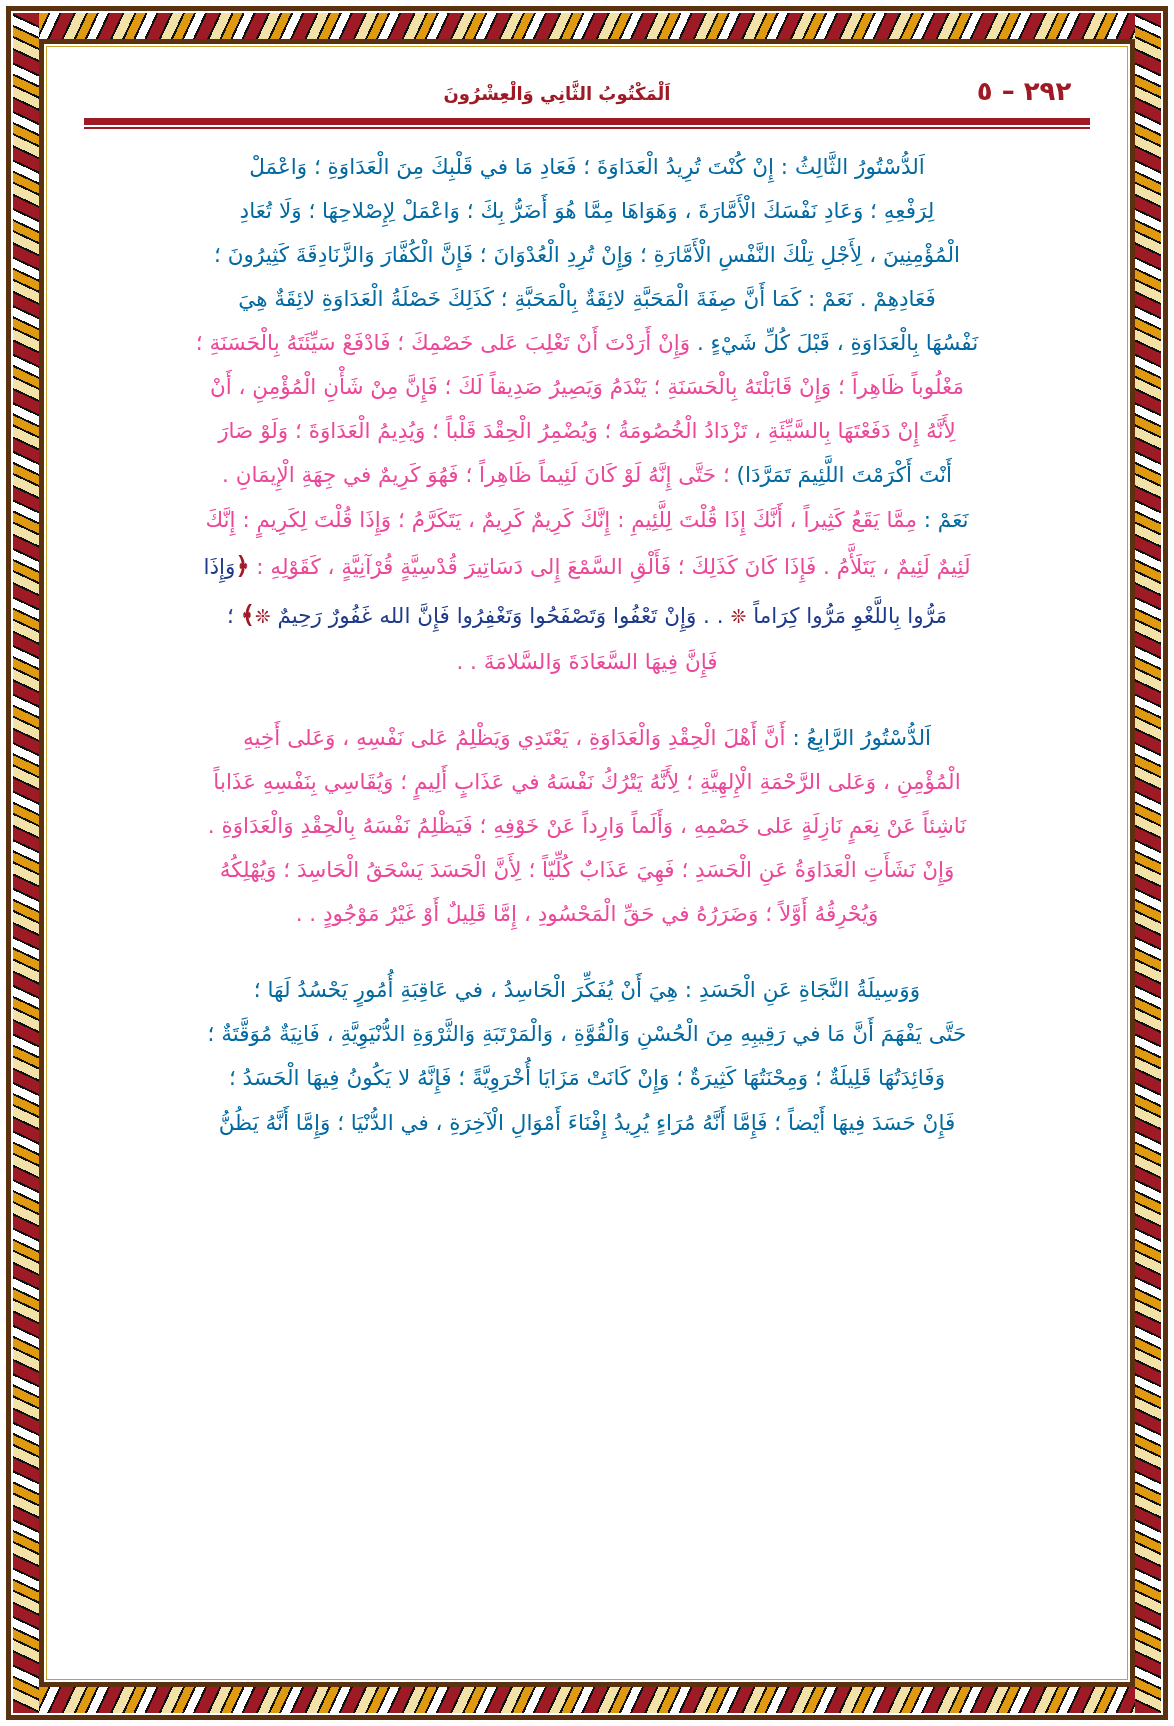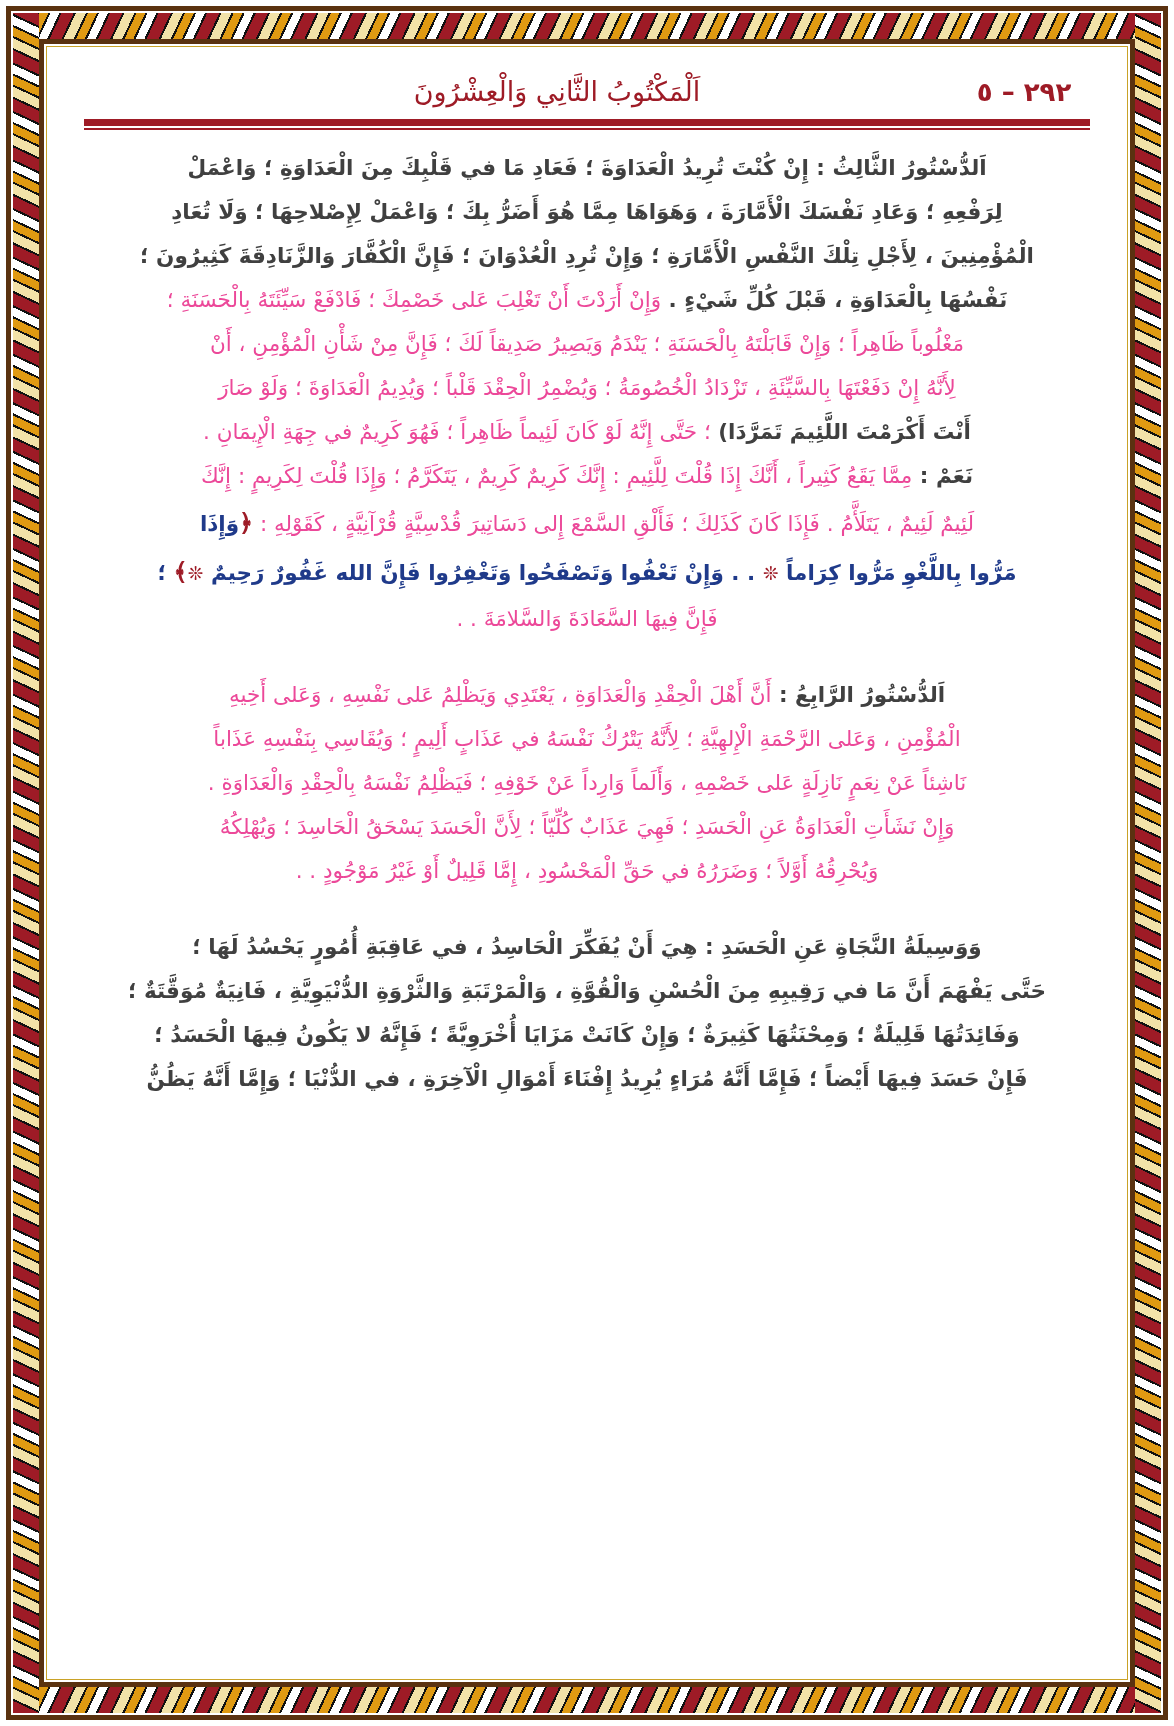--- a/index.html
+++ b/index.html
@@ -95,22 +95,22 @@
   
   .page-header {
     display: flex;
     flex-direction: row;
     align-items: baseline;
     justify-content: space-between;
     padding: 6px 16px 4px 16px;
     color: #9e1b26;
   }
   .header-title {
-    font-size: 27px;
-    font-weight: normal;
+    font-size: 18px;
+    font-weight: bold;
     color: #9e1b26;
     flex: 1;
     text-align: center;
     padding-left: 60px;
   }
   .header-pageno {
     font-size: 26px;
     font-weight: bold;
     color: #9e1b26;
     white-space: nowrap;
@@ -141,23 +141,23 @@
   .para {
     font-size: 21.5px;
     line-height: 2.05;
     color: #111111;
     margin: 0 0 6px 0;
     text-align: justify;
     text-justify: inter-word;
   }
   .para-spacer { height: 26px; }
 
-  .red   { color: #404040; font-weight: bold; }
+  .red   { color: #0369a1; font-weight: normal; }
   .black { color: #ec4899; }
-  .blue  { color: #1f3a8a; font-weight: bold; }
+  .blue  { color: #1f3a8a; font-weight: normal; }
   .ornament { color: #9e1b26; font-size: 19px; }
   .bracket { color: #9e1b26; font-weight: bold; font-size: 24px; }
   .last-line-center { text-align: center; }
 </style>
 </head>
 <body>
 
 <div class="page">
 
   <div class="border-outer"></div>
@@ -178,20 +178,21 @@
       <div class="header-title">اَلْمَكْتُوبُ الثَّانِي وَالْعِشْرُونَ</div>
     </div>
     <div class="header-rule"></div>
     <div class="header-rule-thin"></div>
 
     <div class="body" id="body-root">
         <div class="para">
           <div><span class="red">اَلدُّسْتُورُ الثَّالِثُ : إِنْ كُنْتَ تُرِيدُ الْعَدَاوَةَ ؛ فَعَادِ مَا في قَلْبِكَ مِنَ الْعَدَاوَةِ ؛ وَاعْمَلْ</span></div>
           <div><span class="red">لِرَفْعِهِ ؛ وَعَادِ نَفْسَكَ الْأَمَّارَةَ ، وَهَوَاهَا مِمَّا هُوَ أَضَرُّ بِكَ ؛ وَاعْمَلْ لِإِصْلاحِهَا ؛ وَلَا تُعَادِ</span></div>
           <div><span class="red">الْمُؤْمِنِينَ ، لِأَجْلِ تِلْكَ النَّفْسِ الْأَمَّارَةِ ؛ وَإِنْ تُرِدِ الْعُدْوَانَ ؛ فَإِنَّ الْكُفَّارَ وَالزَّنَادِقَةَ كَثِيرُونَ ؛</span></div>
+          <div><span class="red">فَعَادِهِمْ . نَعَمْ : كَمَا أَنَّ صِفَةَ الْمَحَبَّةِ لائِقَةٌ بِالْمَحَبَّةِ ؛ كَذَلِكَ خَصْلَةُ الْعَدَاوَةِ لائِقَةٌ هِيَ</span></div>
           <div><span class="red">نَفْسُهَا بِالْعَدَاوَةِ ، قَبْلَ كُلِّ شَيْءٍ . </span><span class="black">وَإِنْ أَرَدْتَ أَنْ تَغْلِبَ عَلى خَصْمِكَ ؛ فَادْفَعْ سَيِّئَتَهُ بِالْحَسَنَةِ ؛</span></div>
           <div><span class="black">مَغْلُوباً ظَاهِراً ؛ وَإِنْ قَابَلْتَهُ بِالْحَسَنَةِ ؛ يَنْدَمُ وَيَصِيرُ صَدِيقاً لَكَ ؛ فَإِنَّ مِنْ شَأْنِ الْمُؤْمِنِ ، أَنْ</span></div>
           <div><span class="black">لِأَنَّهُ إِنْ دَفَعْتَهَا بِالسَّيِّئَةِ ، تَزْدَادُ الْخُصُومَةُ ؛ وَيُضْمِرُ الْحِقْدَ قَلْباً ؛ وَيُدِيمُ الْعَدَاوَةَ ؛ وَلَوْ صَارَ</span></div>
           <div><span class="red">أَنْتَ أَكْرَمْتَ اللَّئِيمَ تَمَرَّدَا) </span><span class="black">؛ حَتَّى إِنَّهُ لَوْ كَانَ لَئِيماً ظَاهِراً ؛ فَهُوَ كَرِيمٌ في جِهَةِ الْإِيمَانِ .</span></div>
           <div><span class="red">نَعَمْ : </span><span class="black">مِمَّا يَقَعُ كَثِيراً ، أَنَّكَ إِذَا قُلْتَ لِلَّئِيمِ : إِنَّكَ كَرِيمٌ كَرِيمٌ ، يَتَكَرَّمُ ؛ وَإِذَا قُلْتَ لِكَرِيمٍ : إِنَّكَ</span></div>
           <div><span class="black">لَئِيمٌ لَئِيمٌ ، يَتَلَأَّمُ . فَإِذَا كَانَ كَذَلِكَ ؛ فَأَلْقِ السَّمْعَ إِلى دَسَاتِيرَ قُدْسِيَّةٍ قُرْآنِيَّةٍ ، كَقَوْلِهِ : </span><span class="bracket">﴿</span><span class="blue">وَإِذَا</span></div>
           <div><span class="blue">مَرُّوا بِاللَّغْوِ مَرُّوا كِرَاماً </span><span class="ornament">❊</span><span class="blue"> . . وَإِنْ تَعْفُوا وَتَصْفَحُوا وَتَغْفِرُوا فَإِنَّ الله غَفُورٌ رَحِيمٌ </span><span class="ornament">❊</span><span class="bracket">﴾</span><span class="blue"> ؛</span></div>
           <div class="last-line-center"><span class="black">فَإِنَّ فِيهَا السَّعَادَةَ وَالسَّلامَةَ . .</span></div>
         </div>
         <div class="para-spacer"></div>

